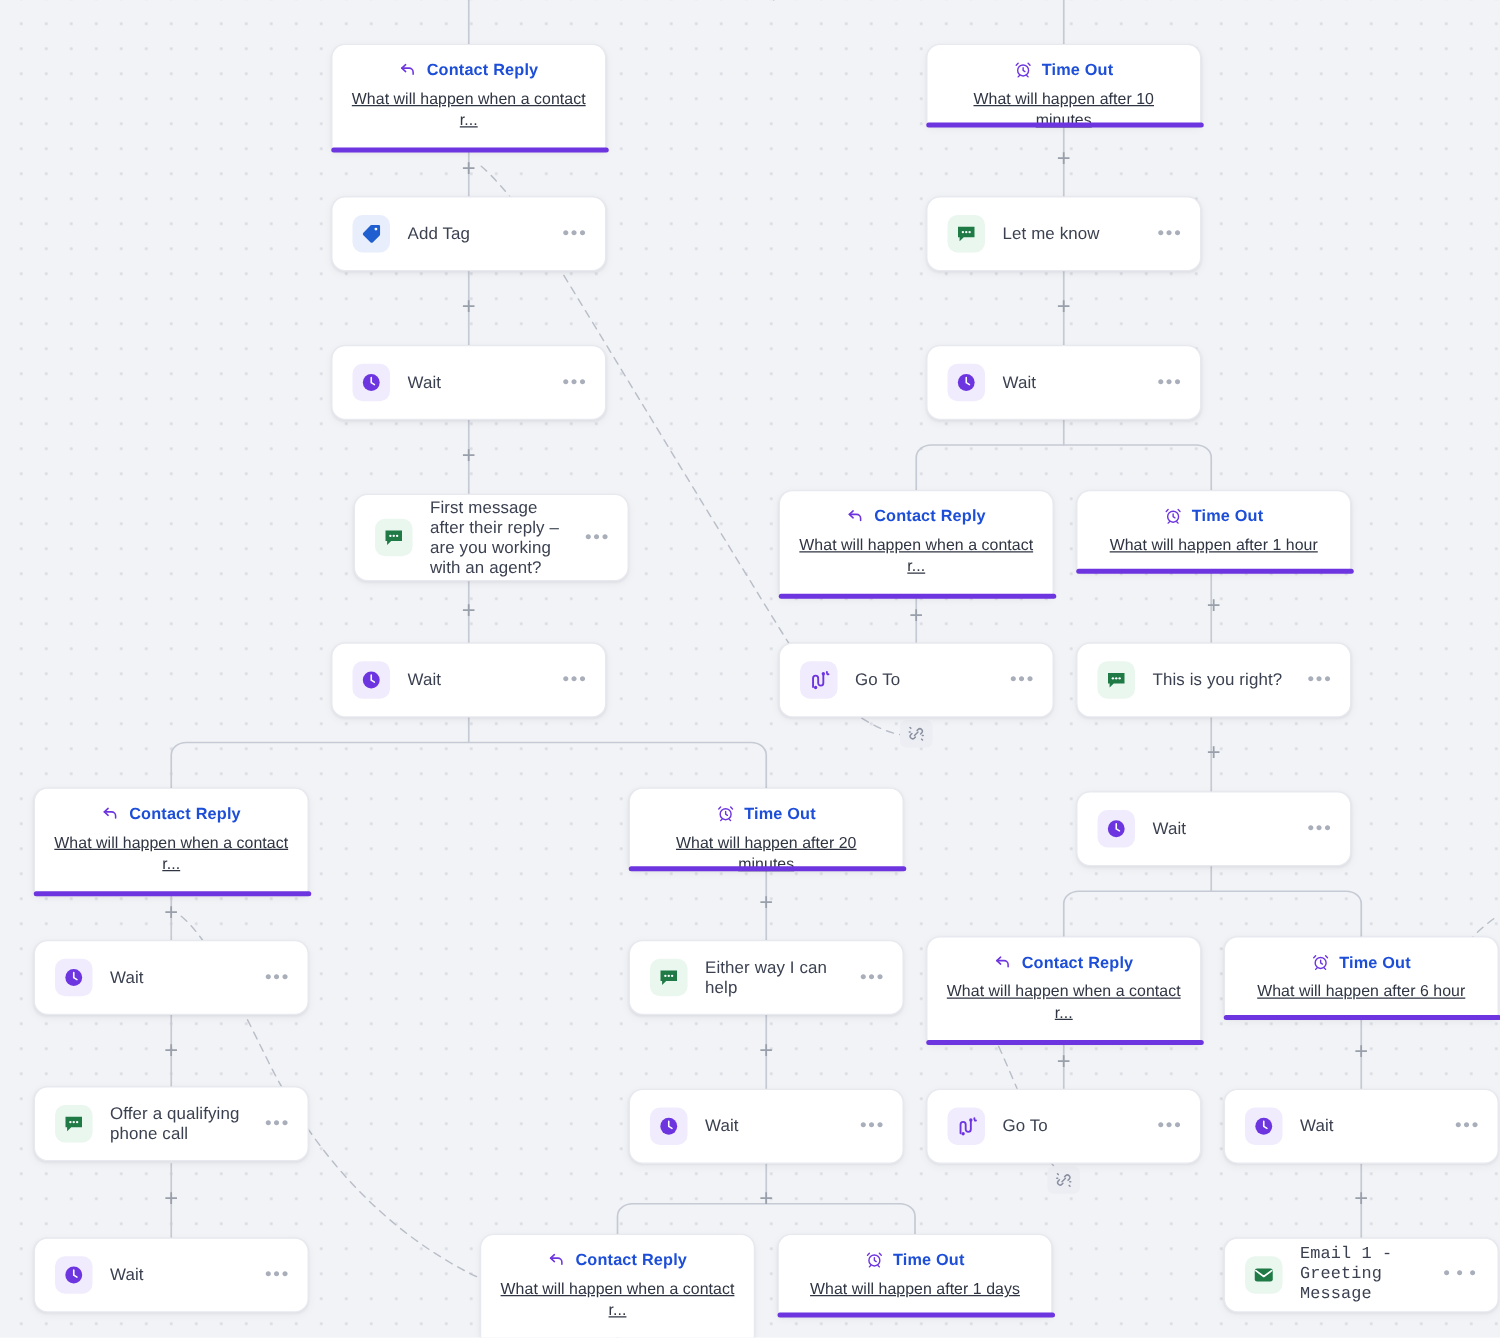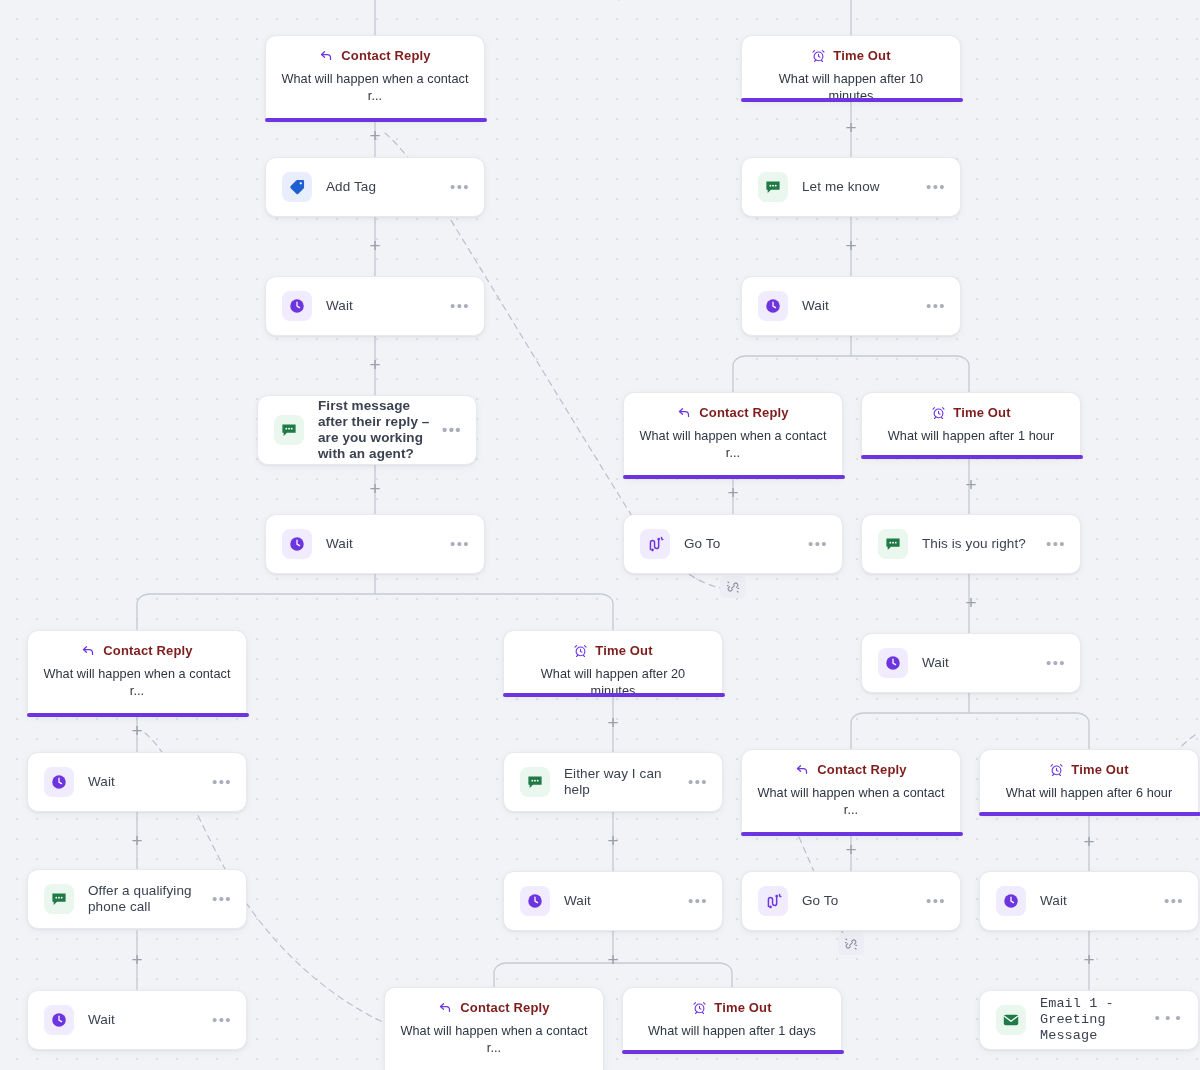--- a/index.html
+++ b/index.html
@@ -125,33 +125,34 @@
     z-index: 5;
     padding: 12px 14px 0 14px;
     text-align: center;
     cursor: pointer;
   }
   .branch-head {
     display: flex;
     align-items: flex-start;
     justify-content: center;
     gap: 7px;
-    color: #7f1d1d;
+    color: #1d4ed8;
     font-size: 13px;
     font-weight: 700;
     letter-spacing: .15px;
     white-space: nowrap;
   }
   .branch-head svg { display: block; }
   .branch-desc {
     margin-top: 8px;
     font-size: 12.7px;
     color: #2f3542;
     line-height: 1.3;
     letter-spacing: .05px;
+    text-decoration: underline;
   }
   .branch-rule {
     position: absolute;
     left: -1px;
     bottom: -1px;
     height: 4px;
     border-radius: 3px;
     background: #6d35e0;
   }
 </style>
@@ -268,21 +269,21 @@
           <span>
             <svg width="18" height="18" viewBox="0 0 24 24">
               <circle cx="12" cy="12" r="9" fill="#6d35e0"></circle>
               <path d="M12 6.8v5.4l3.4 2" stroke="#ffffff" stroke-width="1.7" stroke-linecap="round" stroke-linejoin="round" fill="none"></path>
             </svg>
           </span>
         </div>
         <div class="node-label">Wait</div>
         <div class="node-more">•••</div>
       </div>
-      <div class="node" style="left: 257px; top: 395px; width: 220px; height: 70px; font-weight: bold;">
+      <div class="node" style="left: 283px; top: 395px; width: 220px; height: 70px;">
         <div class="node-icon ic-green">
           <span>
             <svg width="18" height="18" viewBox="0 0 24 24">
               <path d="M3.2 4.6h17.6v11.2H9.3L4.9 20v-4.2H3.2z" fill="#1f7a46"></path>
               <circle cx="8.4" cy="10.2" r="1.25" fill="#ffffff"></circle>
               <circle cx="12" cy="10.2" r="1.25" fill="#ffffff"></circle>
               <circle cx="15.6" cy="10.2" r="1.25" fill="#ffffff"></circle>
             </svg>
           </span>
         </div>

